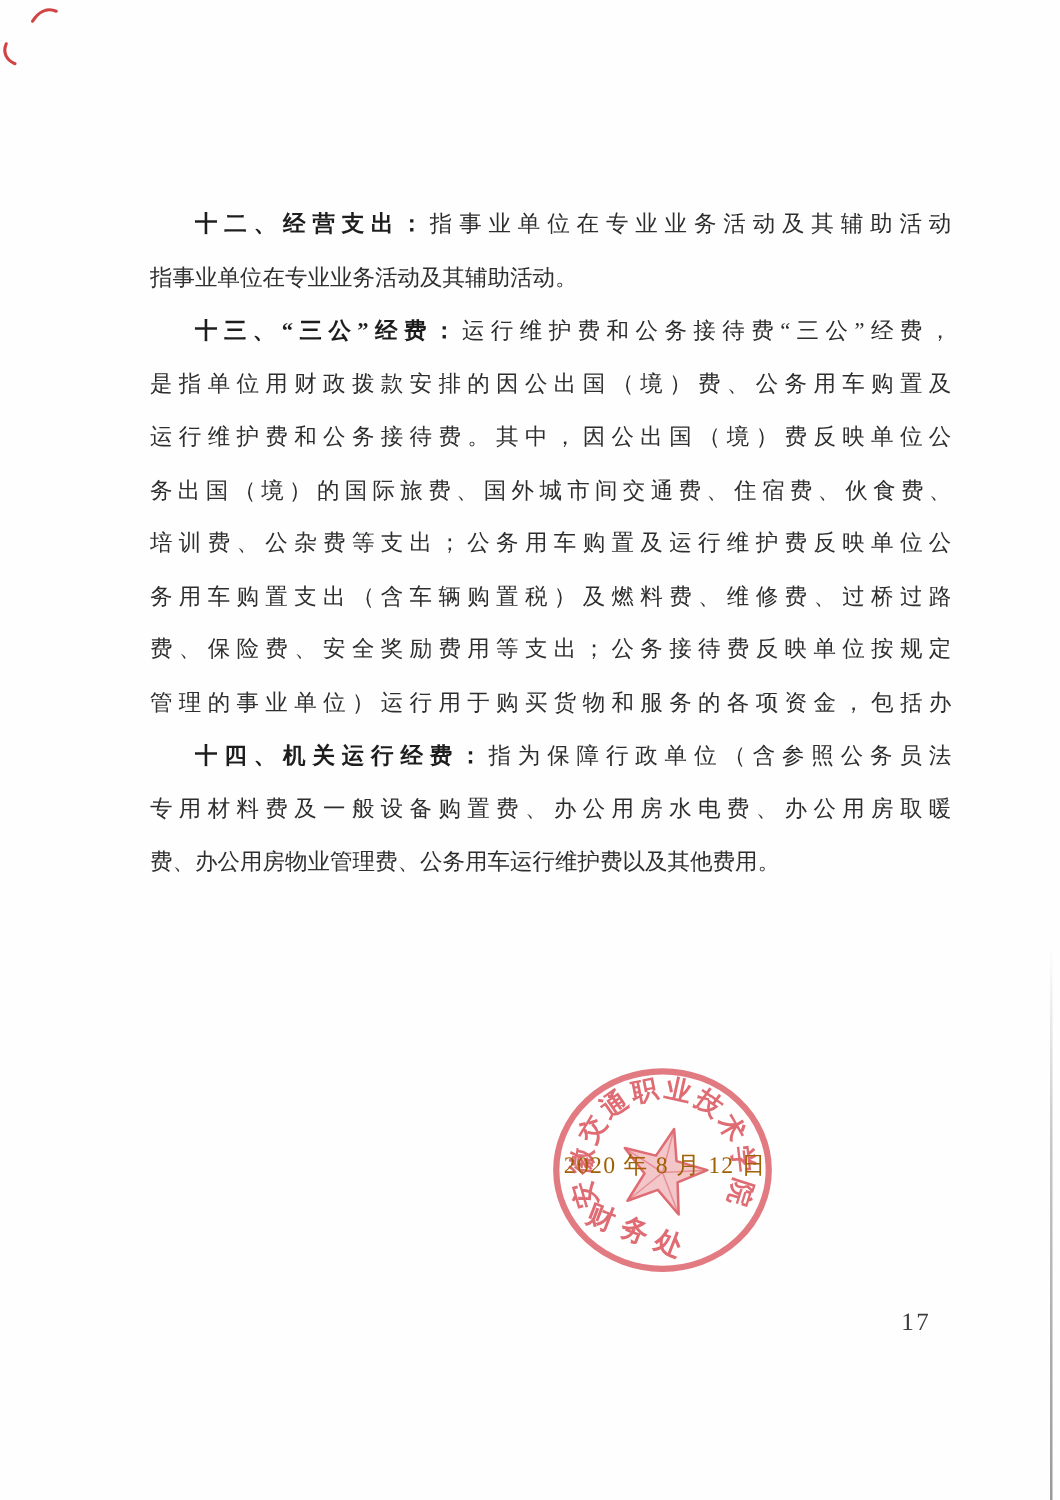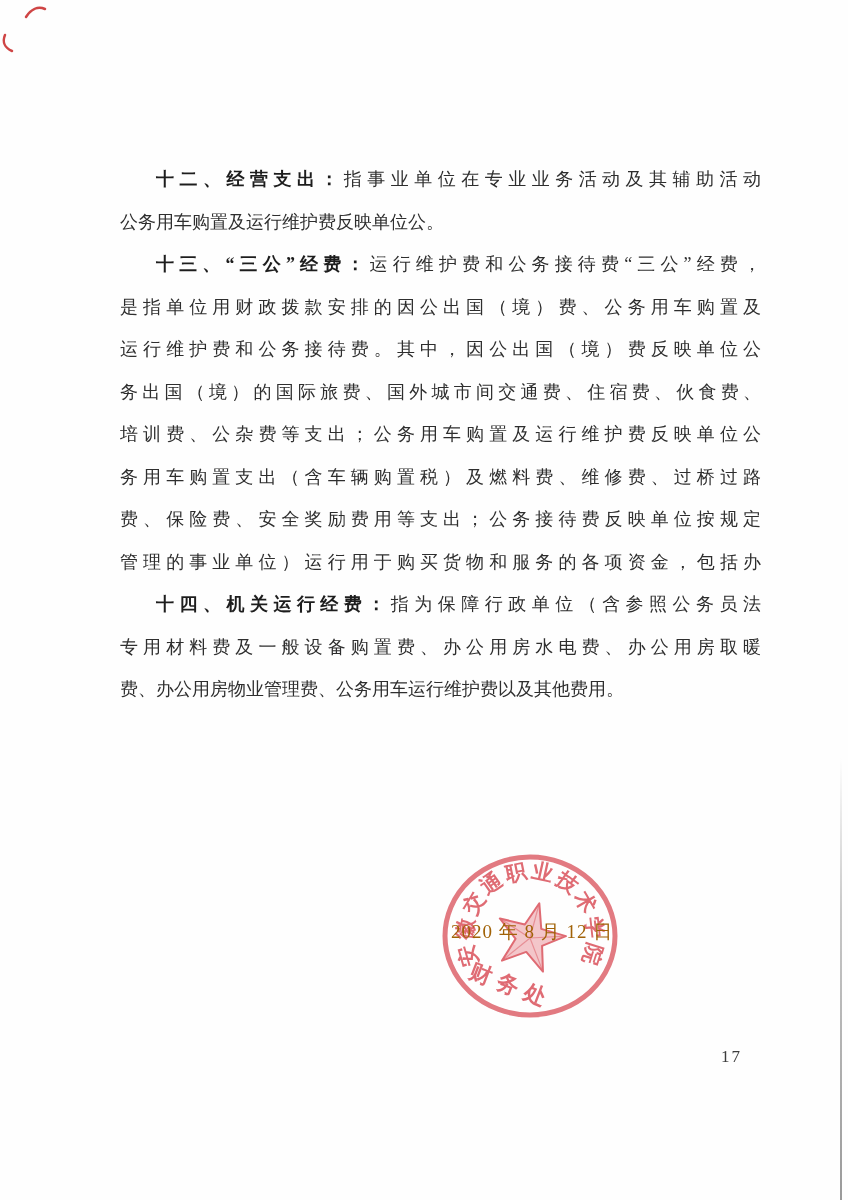--- a/index.html
+++ b/index.html
@@ -46,21 +46,21 @@
     position:absolute;
     left:435px;top:846px;
     z-index:2;
     mix-blend-mode:multiply;
     opacity:.88;
   }
   
   .page-number{
     position:absolute;
     left:721px;top:1047px;
-    font-size:17px;
+    font-size:20px;
     letter-spacing:2px;
     color:#3c3c3c;
   }
   
   .scan-line{
     position:absolute;
     left:840px;top:758px;
     width:2px;height:442px;
     background:linear-gradient(to bottom,rgba(200,200,200,0),#c7c7c7 35%,#9a9a9a);
   }
@@ -72,21 +72,21 @@
 
 <div class="page">
 
   <svg class="pen-marks" width="60" height="60" viewBox="0 0 60 60">
     <path d="M26,17 C31,9 38,6 45,9" fill="none" stroke-width="2.5" stroke-linecap="round" stroke="#cf4545"></path>
     <path d="M5,35 C2,42 5,48 12,51" fill="none" stroke-width="2.5" stroke-linecap="round" stroke="#cf4545"></path>
   </svg>
 
   <div class="body-text">
       <div class="line first"><span class="bold">十二、经营支出：</span><span>指事业单位在专业业务活动及其辅助活动</span></div>
-      <div class="line last"><span>公务用车购置及运行维护费反映单位公。</span></div>
+      <div class="line last"><span>指事业单位在专业业务活动及其辅助活动。</span></div>
       <div class="line first"><span class="bold">十三、“三公”经费：</span><span>运行维护费和公务接待费“三公”经费，</span></div>
       <div class="line"><span>是指单位用财政拨款安排的因公出国（境）费、公务用车购置及</span></div>
       <div class="line"><span>运行维护费和公务接待费。其中，因公出国（境）费反映单位公</span></div>
       <div class="line"><span>务出国（境）的国际旅费、国外城市间交通费、住宿费、伙食费、</span></div>
       <div class="line"><span>培训费、公杂费等支出；公务用车购置及运行维护费反映单位公</span></div>
       <div class="line"><span>务用车购置支出（含车辆购置税）及燃料费、维修费、过桥过路</span></div>
       <div class="line"><span>费、保险费、安全奖励费用等支出；公务接待费反映单位按规定</span></div>
       <div class="line"><span>管理的事业单位）运行用于购买货物和服务的各项资金，包括办</span></div>
       <div class="line first"><span class="bold">十四、机关运行经费：</span><span>指为保障行政单位（含参照公务员法</span></div>
       <div class="line"><span>专用材料费及一般设备购置费、办公用房水电费、办公用房取暖</span></div>

